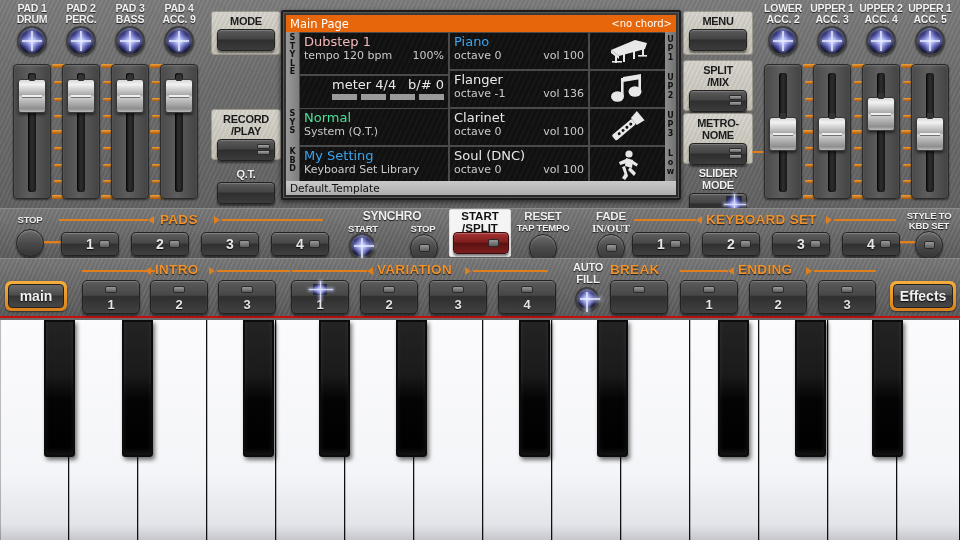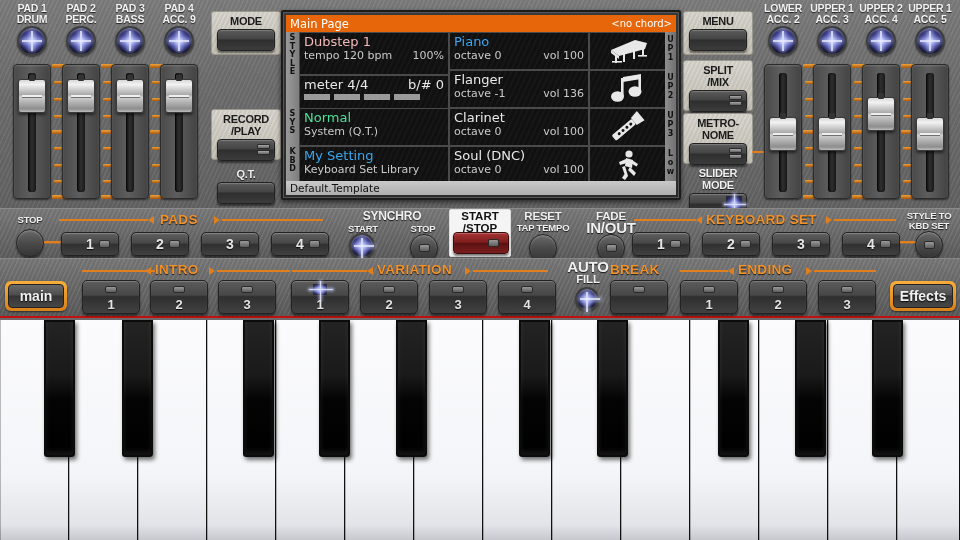--- a/index.html
+++ b/index.html
@@ -427,21 +427,21 @@
       <div class="gutter" style="top:93px; height:38px;">S<br>Y<br>S</div>
       <div class="gutter" style="top:131px; height:40px;">K<br>B<br>D</div>
 
       <div class="lcdcell" style="left:13px; top:17px; width:150px; height:43px;">
         <div class="l1" style="color:#f2b8b8;">Dubstep 1</div>
         <div class="l2">
           <span>tempo 120 bpm</span>
           <span>100%</span>
         </div>
       </div>
-      <div class="lcdcell" style="left:13px; top:60px; width:150px; height:43px;">
+      <div class="lcdcell" style="left:13px; top:60px; width:150px; height:43px;padding-left:28px;">
         <div class="l2" style="font-size:13px;color:#e9e9e9;padding-top:1px;">
           <span>meter 4/4</span>
           <span>
             <span>b/#</span>
             <span>0</span>
           </span>
         </div>
         <div class="bars">
             <i></i>
             <i></i>
@@ -694,33 +694,33 @@
   <div class="smalllab" style="left:338px; top:224px; width:50px;">START</div>
   <div class="smalllab" style="left:398px; top:224px; width:50px;">STOP</div>
   <div class="led" style="left:349px; top:233px; width:26px;height:26px;"></div>
   <div class="roundbtn" style="left:410px; top:234px;">
       <span class="ledsq"></span>
     </div>
 
   <div id="startstopWrap">
     <div style="text-align:center;color:#111;font-size:11.5px;font-weight:bold;line-height:11.5px;padding-top:1px;">
       <div>START</div>
-      <div>/STOP</div>
+      <div>/SPLIT</div>
     </div>
     <div id="startstopBtn">
         <span class="ledsq"></span>
       </div>
   </div>
 
   <div class="smalllab" style="left:515px; top:211px; width:56px; font-size:11.5px;">RESET</div>
   <div class="smalllab" style="left:508px; top:223px; width:70px;">TAP TEMPO</div>
   <div class="roundbtn" style="left:529px; top:234px;"></div>
 
   <div class="smalllab" style="left:581px; top:211px; width:60px; font-size:11.5px;">FADE</div>
-  <div class="smalllab" style="left:578px; top:223px; width:66px; font-size:15px;">IN/OUT</div>
+  <div class="smalllab" style="left:578px; top:223px; width:66px; font-size:11px;font-family:Liberation Serif, serif;">IN/OUT</div>
   <div class="roundbtn" style="left:597px; top:234px;">
       <span class="ledsq"></span>
     </div>
 
   <div class="oline" style="left:634px; top:219px; width:62px;"></div>
   <div class="otri l" style="left:696px; top:216px;"></div>
   <div class="orangeTitle" style="left:706px; top:212px;">KEYBOARD SET</div>
   <div class="otri r" style="left:826px; top:216px;"></div>
   <div class="oline" style="left:834px; top:219px; width:62px;"></div>
 
@@ -791,21 +791,21 @@
   </div>
   <div class="secbtn" style="left:429px;top:280px;">
     <span class="ledsq"></span>
     <span class="num">3</span>
   </div>
   <div class="secbtn" style="left:498px;top:280px;">
     <span class="ledsq"></span>
     <span class="num">4</span>
   </div>
 
-  <div class="smalllab" style="left:563px; top:262px; width:50px; font-size:15px;">AUTO</div>
+  <div class="smalllab" style="left:563px; top:262px; width:50px; font-size:11px;">AUTO</div>
   <div class="smalllab" style="left:563px; top:274px; width:50px; font-size:11.5px;">FILL</div>
   <div class="led" style="left:575px; top:287px; width:24px; height:24px;"></div>
 
   <div class="orangeTitle" style="left:610px; top:262px;">BREAK</div>
   <div class="secbtn" style="left:610px; top:280px;">
     <span class="ledsq"></span>
   </div>
 
   <div class="oline" style="left:680px; top:270px; width:48px;"></div>
   <div class="otri l" style="left:728px; top:267px;"></div>

